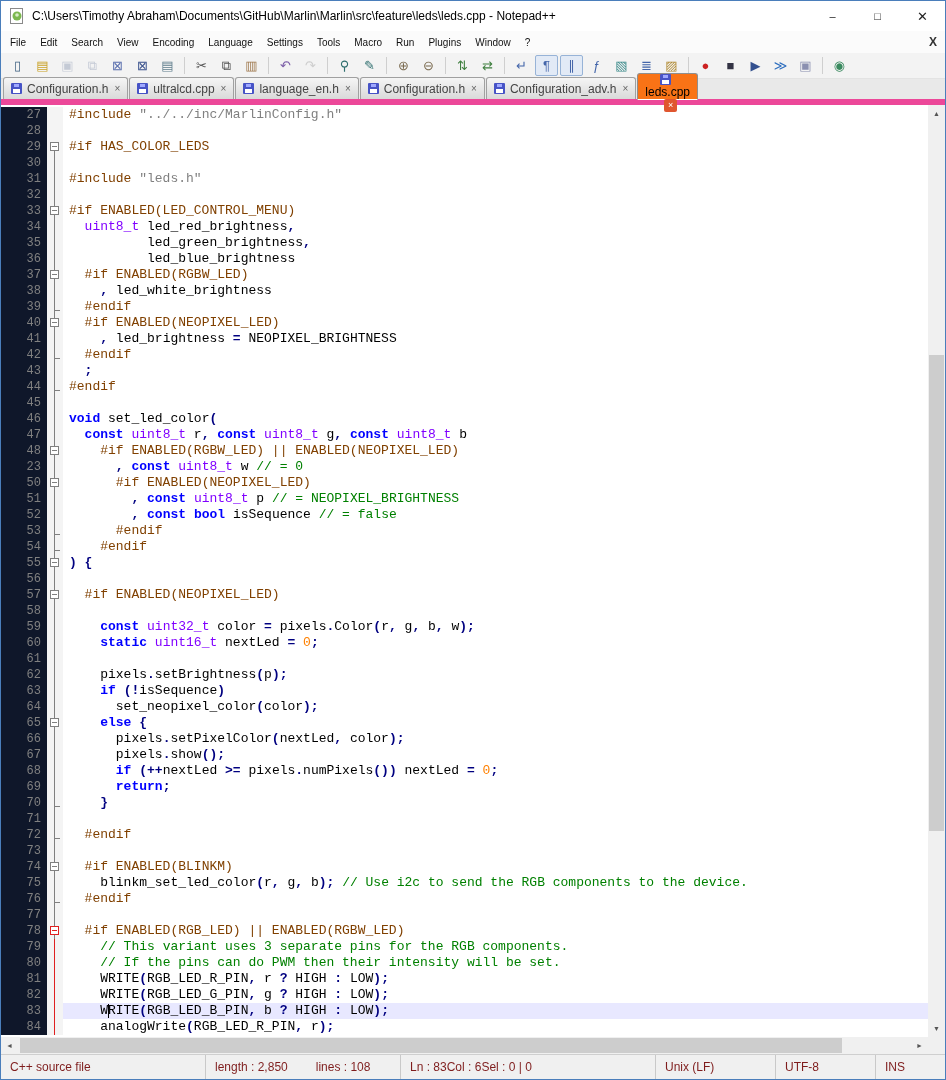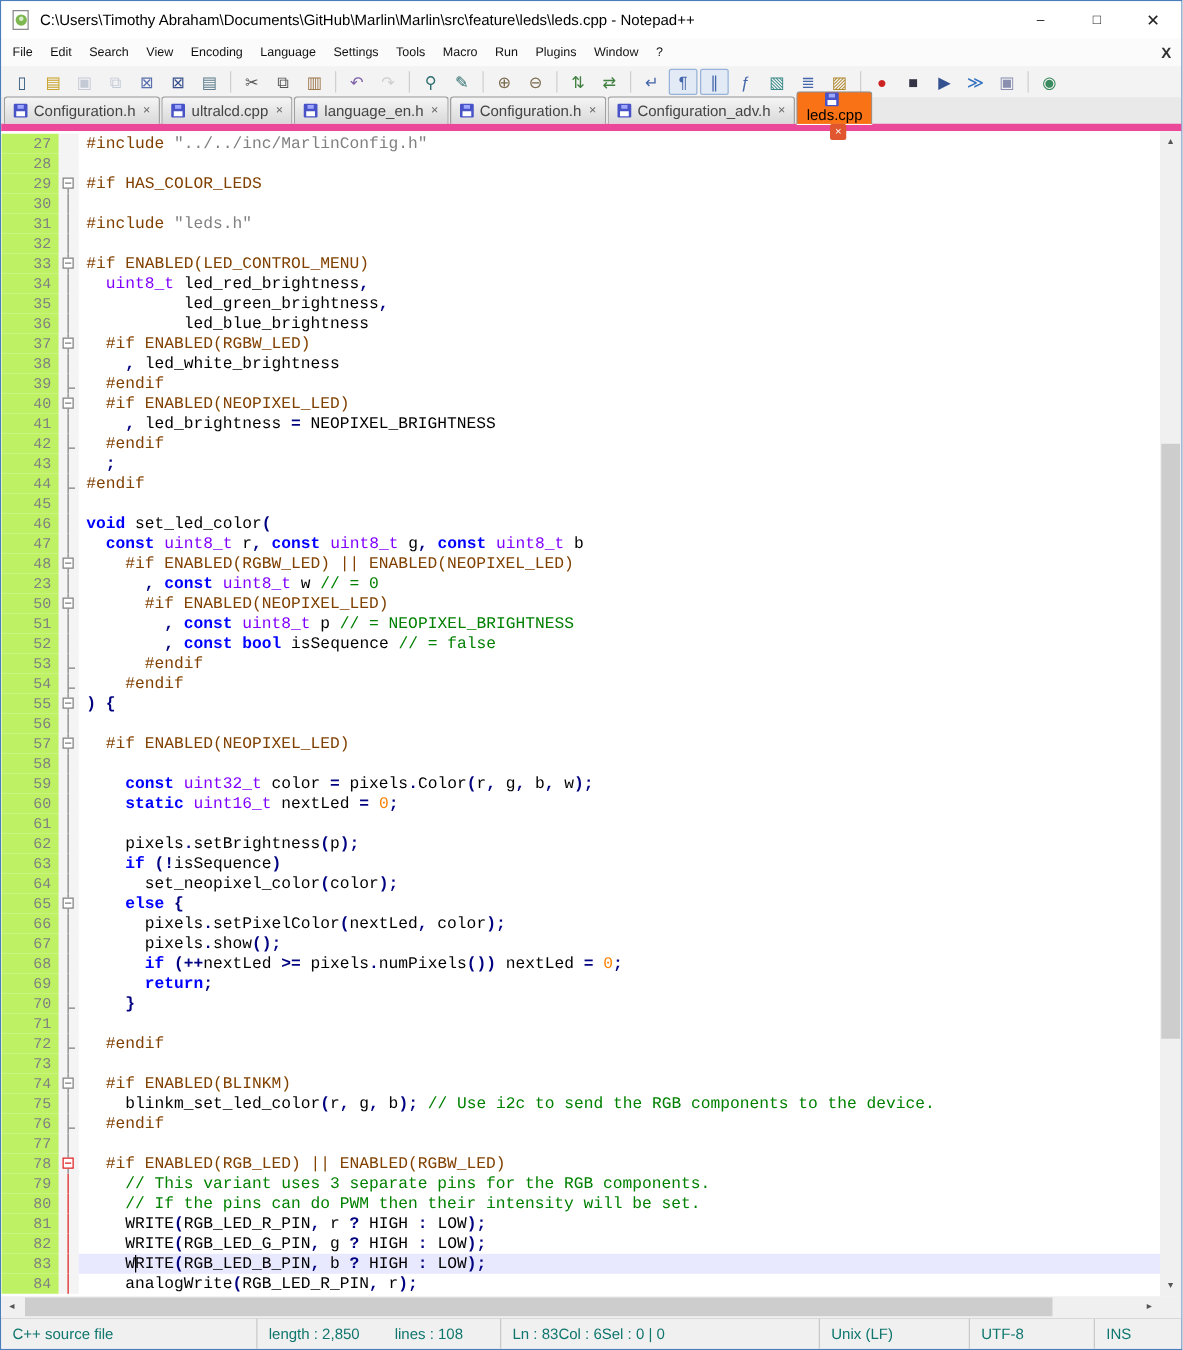--- a/index.html
+++ b/index.html
@@ -33,21 +33,21 @@
   .tabicon{width:11px;height:11px;background:#4753c6;border-radius:1px;position:relative;margin-right:5px;flex:0 0 11px;}
   .tabicon::before{content:"";position:absolute;left:3px;right:3px;top:1px;height:3px;background:#9fa8ff;}
   .tabicon::after{content:"";position:absolute;left:2px;right:2px;bottom:1px;height:4px;background:#fff;}
   .tabx{margin-left:6px;font-size:10px;line-height:10px;color:#666;}
   .tabx.activex{background:#e0562f;color:#fff;width:13px;height:13px;line-height:13px;text-align:center;border-radius:2px;font-size:9px;}
 
   
   .editor{flex:1;position:relative;background:#fff;overflow:hidden;}
   .lines{position:absolute;left:0;top:0;right:17px;bottom:17px;overflow:hidden;padding-top:2px;background:#fff;}
   .row{display:flex;height:16px;line-height:16px;font-family:"Liberation Mono","DejaVu Sans Mono",monospace;font-size:13px;white-space:pre;}
-  .ln{flex:0 0 40px;width:40px;background:#bef264;color:#808080;text-align:right;padding-right:6px;font-size:12px;}
+  .ln{flex:0 0 40px;width:40px;background:#0f172a;color:#808080;text-align:right;padding-right:6px;font-size:12px;}
   .fold{flex:0 0 16px;width:16px;background:#f4f4f4;position:relative;}
   .code{flex:1;padding-left:6px;position:relative;}
   .row.hl .code{background:var(--clbg);}
   .caret{position:absolute;top:1px;bottom:1px;width:1px;background:#000;}
 
   .vl{position:absolute;left:7px;top:0;bottom:0;width:1px;background:#808080;}
   .vl.below{top:12px;}
   .vl.red{background:#e02020;}
   .hstub{position:absolute;left:8px;top:11px;width:5px;height:1px;background:#808080;}
   .fbox{position:absolute;left:3px;top:3px;width:9px;height:9px;box-sizing:border-box;background:#fff;border:1px solid currentColor;color:#808080;}
@@ -69,21 +69,21 @@
   .sarrow{position:absolute;display:flex;align-items:center;justify-content:center;font-size:7px;color:#555;}
   .sarrow.up{top:0;left:0;right:0;height:17px;}
   .sarrow.down{bottom:0;left:0;right:0;height:17px;}
   .sarrow.left{left:0;top:0;bottom:0;width:17px;}
   .sarrow.right{right:0;top:0;bottom:0;width:17px;}
   .vthumb{position:absolute;left:1px;right:1px;top:calc(17px + (100% - 34px)*0.26);height:calc((100% - 34px)*0.53);background:#cdcdcd;}
   .hthumb{position:absolute;top:1px;bottom:1px;left:19px;width:calc((100% - 34px)*0.92);background:#cdcdcd;}
   .scorner{position:absolute;right:0;bottom:0;width:17px;height:17px;background:#f0f0f0;}
 
   
-  .statusbar{height:25px;flex:0 0 25px;background:#f0f0f0;border-top:1px solid #cfcfcf;display:flex;align-items:stretch;font-size:12px;color:#0f766e;box-sizing:border-box;}
+  .statusbar{height:25px;flex:0 0 25px;background:#f0f0f0;border-top:1px solid #cfcfcf;display:flex;align-items:stretch;font-size:12px;color:#7f1d1d;box-sizing:border-box;}
   .ssec{display:flex;align-items:center;padding:0 9px;border-right:1px solid #c9c9c9;box-sizing:border-box;white-space:nowrap;overflow:hidden;}
   .w1{width:205px;}
   .w2{width:195px;gap:28px;}
   .w3{width:255px;}
   .w4{width:120px;}
   .w5{width:100px;}
   .w6{flex:1;border-right:none;}
 </style>
 </head>
 <body>

